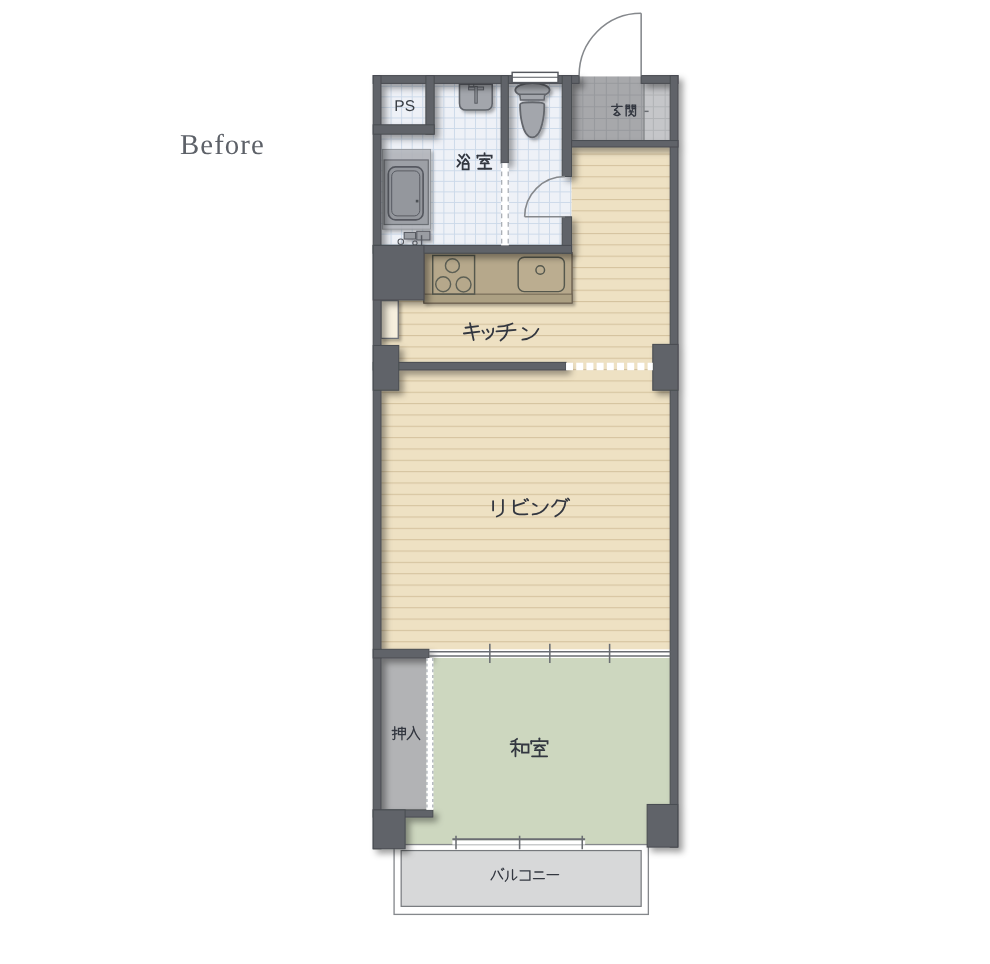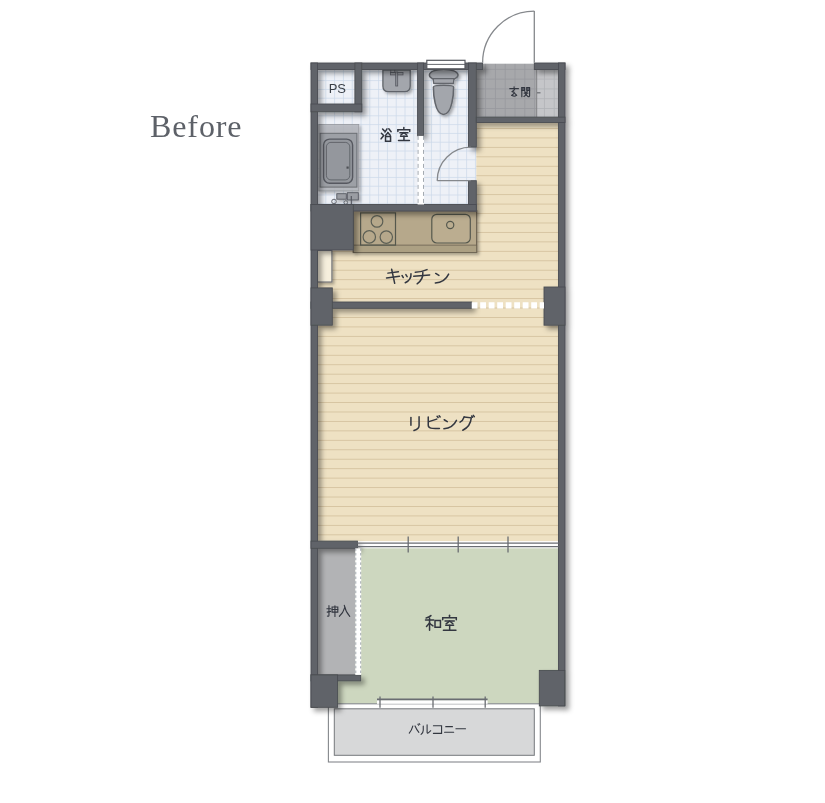--- a/index.html
+++ b/index.html
@@ -1,17 +1,17 @@
 <!DOCTYPE html>
 <html><head>
 <meta charset="utf-8">
 <style>
 html,body{margin:0;padding:0;background:#ffffff;width:825px;height:803px;overflow:hidden;}
 #canvas{position:relative;width:825px;height:803px;font-family:"Liberation Sans",sans-serif;}
-#beforeLbl{position:absolute;left:150px;top:107.5px;font-family:"Liberation Serif",serif;font-size:32px;color:#5d6168;letter-spacing:0.9px;}
+#beforeLbl{position:absolute;left:150px;top:107.5px;font-family:"Liberation Serif",serif;font-size:24px;color:#5d6168;letter-spacing:0.9px;}
 </style>
 </head>
 <body>
 <div id="canvas">
 
 <div id="beforeLbl">Before</div>
 <svg width="825" height="803" viewBox="0 0 825 803">
 <defs>
 <pattern id="stripes" patternUnits="userSpaceOnUse" width="20" height="9.45" patternTransform="translate(317.5,71.3)">
   <rect width="20" height="9.45" fill="#eee1c3"></rect>

